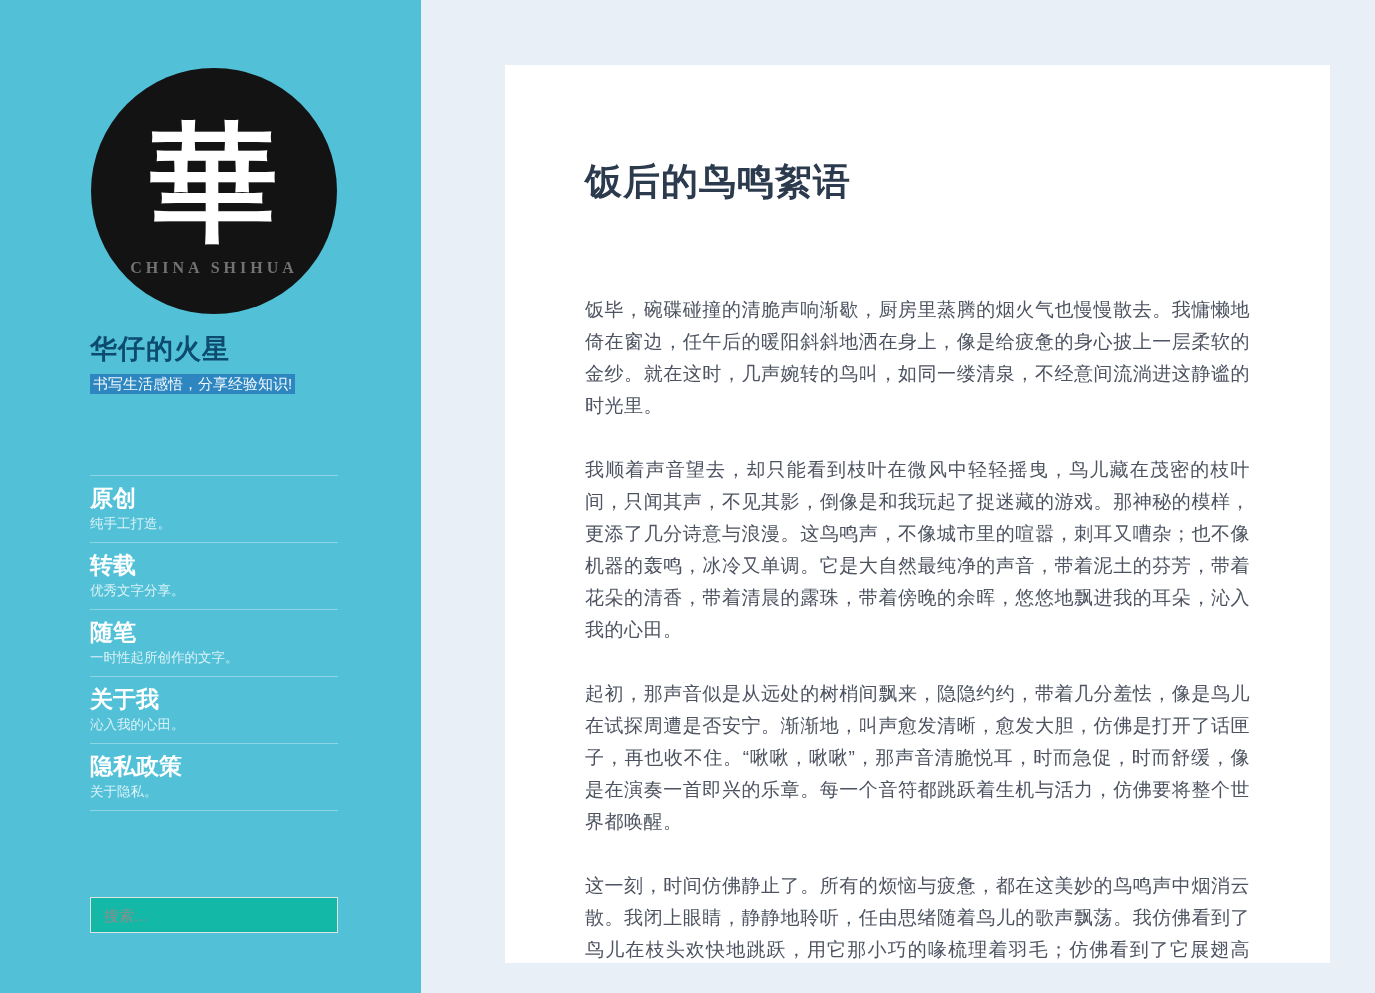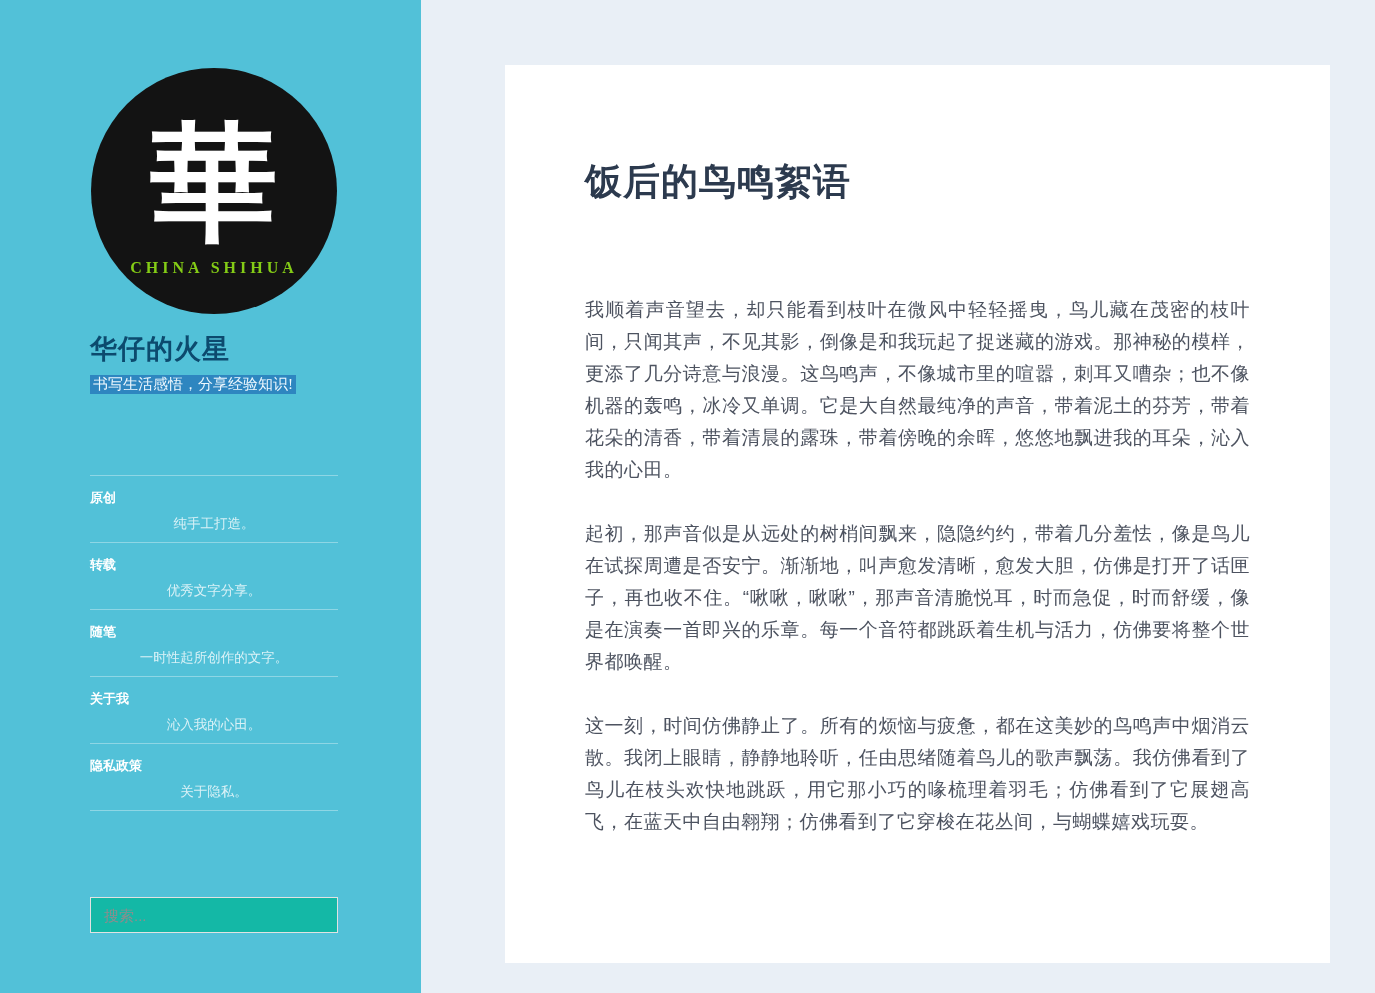--- a/index.html
+++ b/index.html
@@ -32,62 +32,60 @@
     align-items: center; justify-content: center;
   }
   .logo-glyph {
     color: #ffffff;
     font-size: 128px;
     line-height: 1;
     font-weight: 700;
     margin-top: 14px;
   }
   .logo-caption {
-    color: #84cc16;
+    color: #737373;
     font-family: "Liberation Serif", "DejaVu Serif", serif;
     font-size: 16px;
     letter-spacing: 4px;
     margin-top: 12px;
     font-weight: 700;
   }
   .site-title {
     margin-top: 20px;
     color: #0c4a6e;
     font-size: 27px;
     font-weight: 700;
     line-height: 30px;
     letter-spacing: 1px;
   }
   .site-tagline { margin-top: 9px; font-size: 15px; line-height: 22px; }
   .site-tagline .hl {
     background: #2e86c0;
     color: #eef8fe;
     padding: 1px 3px 2px 3px;
-    font-family: Liberation Serif, serif;
   }
 
   .side-menu { margin-top: 80px; }
   .menu-item {
     border-top: 1px solid rgba(255,255,255,0.35);
     padding: 11px 0 10px 0;
     cursor: pointer;
   }
   .menu-item:last-child { border-bottom: 1px solid rgba(255,255,255,0.35); }
   .menu-label {
     color: #ffffff;
-    font-size: 13px;
+    font-size: 23px;
     font-weight: 700;
     line-height: 22px;
   }
   .menu-desc {
     margin-top: 6px;
     color: rgba(255,255,255,0.78);
     font-size: 13.5px;
     line-height: 17px;
-    text-align: center;
   }
 
   .search-box { margin-top: 86px; width: 248px; }
   .search-input {
     width: 100%;
     height: 36px;
     border: 1px solid #e2e2e2;
     background: #14b8a6;
     font-size: 15px;
     padding: 0 13px;
@@ -182,20 +180,21 @@
     </div>
 
   </aside>
 
   <main class="main">
     <article class="card">
 
       <h2 class="post-title">饭后的鸟鸣絮语</h2>
 
       <div class="post-body">
+        <p>饭毕，碗碟碰撞的清脆声响渐歇，厨房里蒸腾的烟火气也慢慢散去。我慵懒地倚在窗边，任午后的暖阳斜斜地洒在身上，像是给疲惫的身心披上一层柔软的金纱。就在这时，几声婉转的鸟叫，如同一缕清泉，不经意间流淌进这静谧的时光里。</p>
         <p>我顺着声音望去，却只能看到枝叶在微风中轻轻摇曳，鸟儿藏在茂密的枝叶间，只闻其声，不见其影，倒像是和我玩起了捉迷藏的游戏。那神秘的模样，更添了几分诗意与浪漫。这鸟鸣声，不像城市里的喧嚣，刺耳又嘈杂；也不像机器的轰鸣，冰冷又单调。它是大自然最纯净的声音，带着泥土的芬芳，带着花朵的清香，带着清晨的露珠，带着傍晚的余晖，悠悠地飘进我的耳朵，沁入我的心田。</p>
         <p>起初，那声音似是从远处的树梢间飘来，隐隐约约，带着几分羞怯，像是鸟儿在试探周遭是否安宁。渐渐地，叫声愈发清晰，愈发大胆，仿佛是打开了话匣子，再也收不住。“啾啾，啾啾”，那声音清脆悦耳，时而急促，时而舒缓，像是在演奏一首即兴的乐章。每一个音符都跳跃着生机与活力，仿佛要将整个世界都唤醒。</p>
         <p>这一刻，时间仿佛静止了。所有的烦恼与疲惫，都在这美妙的鸟鸣声中烟消云散。我闭上眼睛，静静地聆听，任由思绪随着鸟儿的歌声飘荡。我仿佛看到了鸟儿在枝头欢快地跳跃，用它那小巧的喙梳理着羽毛；仿佛看到了它展翅高飞，在蓝天中自由翱翔；仿佛看到了它穿梭在花丛间，与蝴蝶嬉戏玩耍。</p>
       </div>
 
     </article>
   </main>
 
 </div>
 

